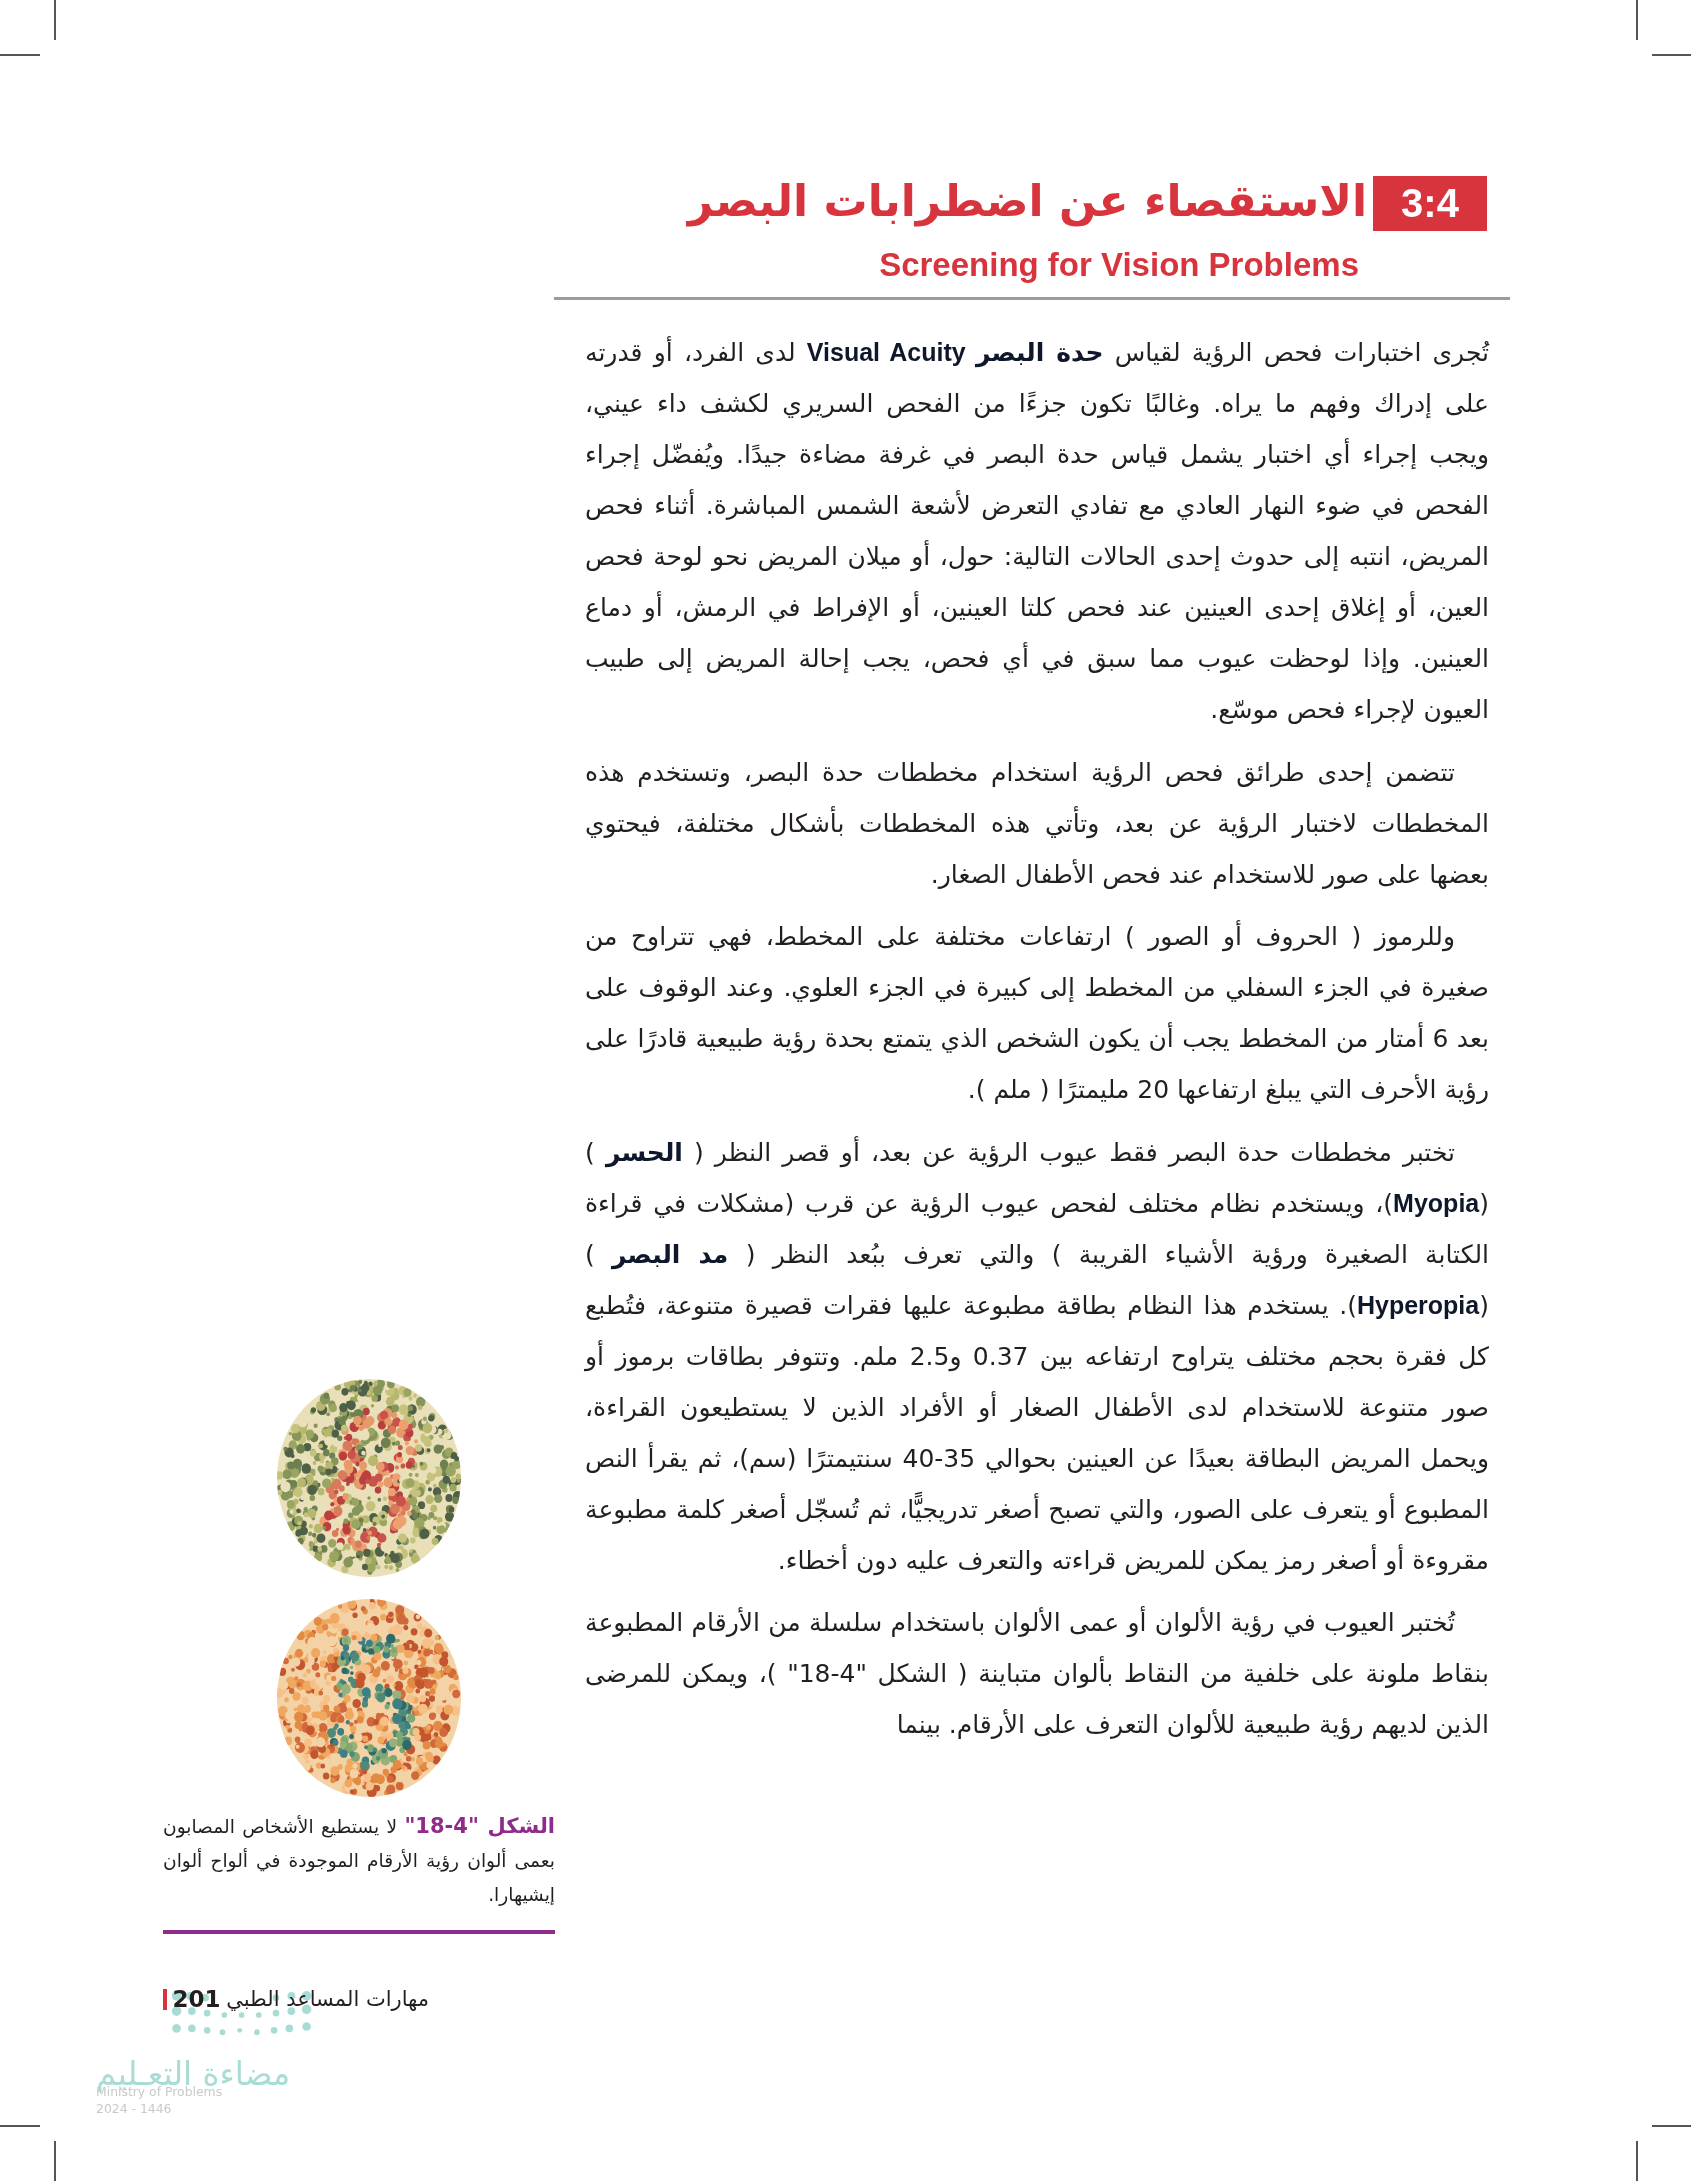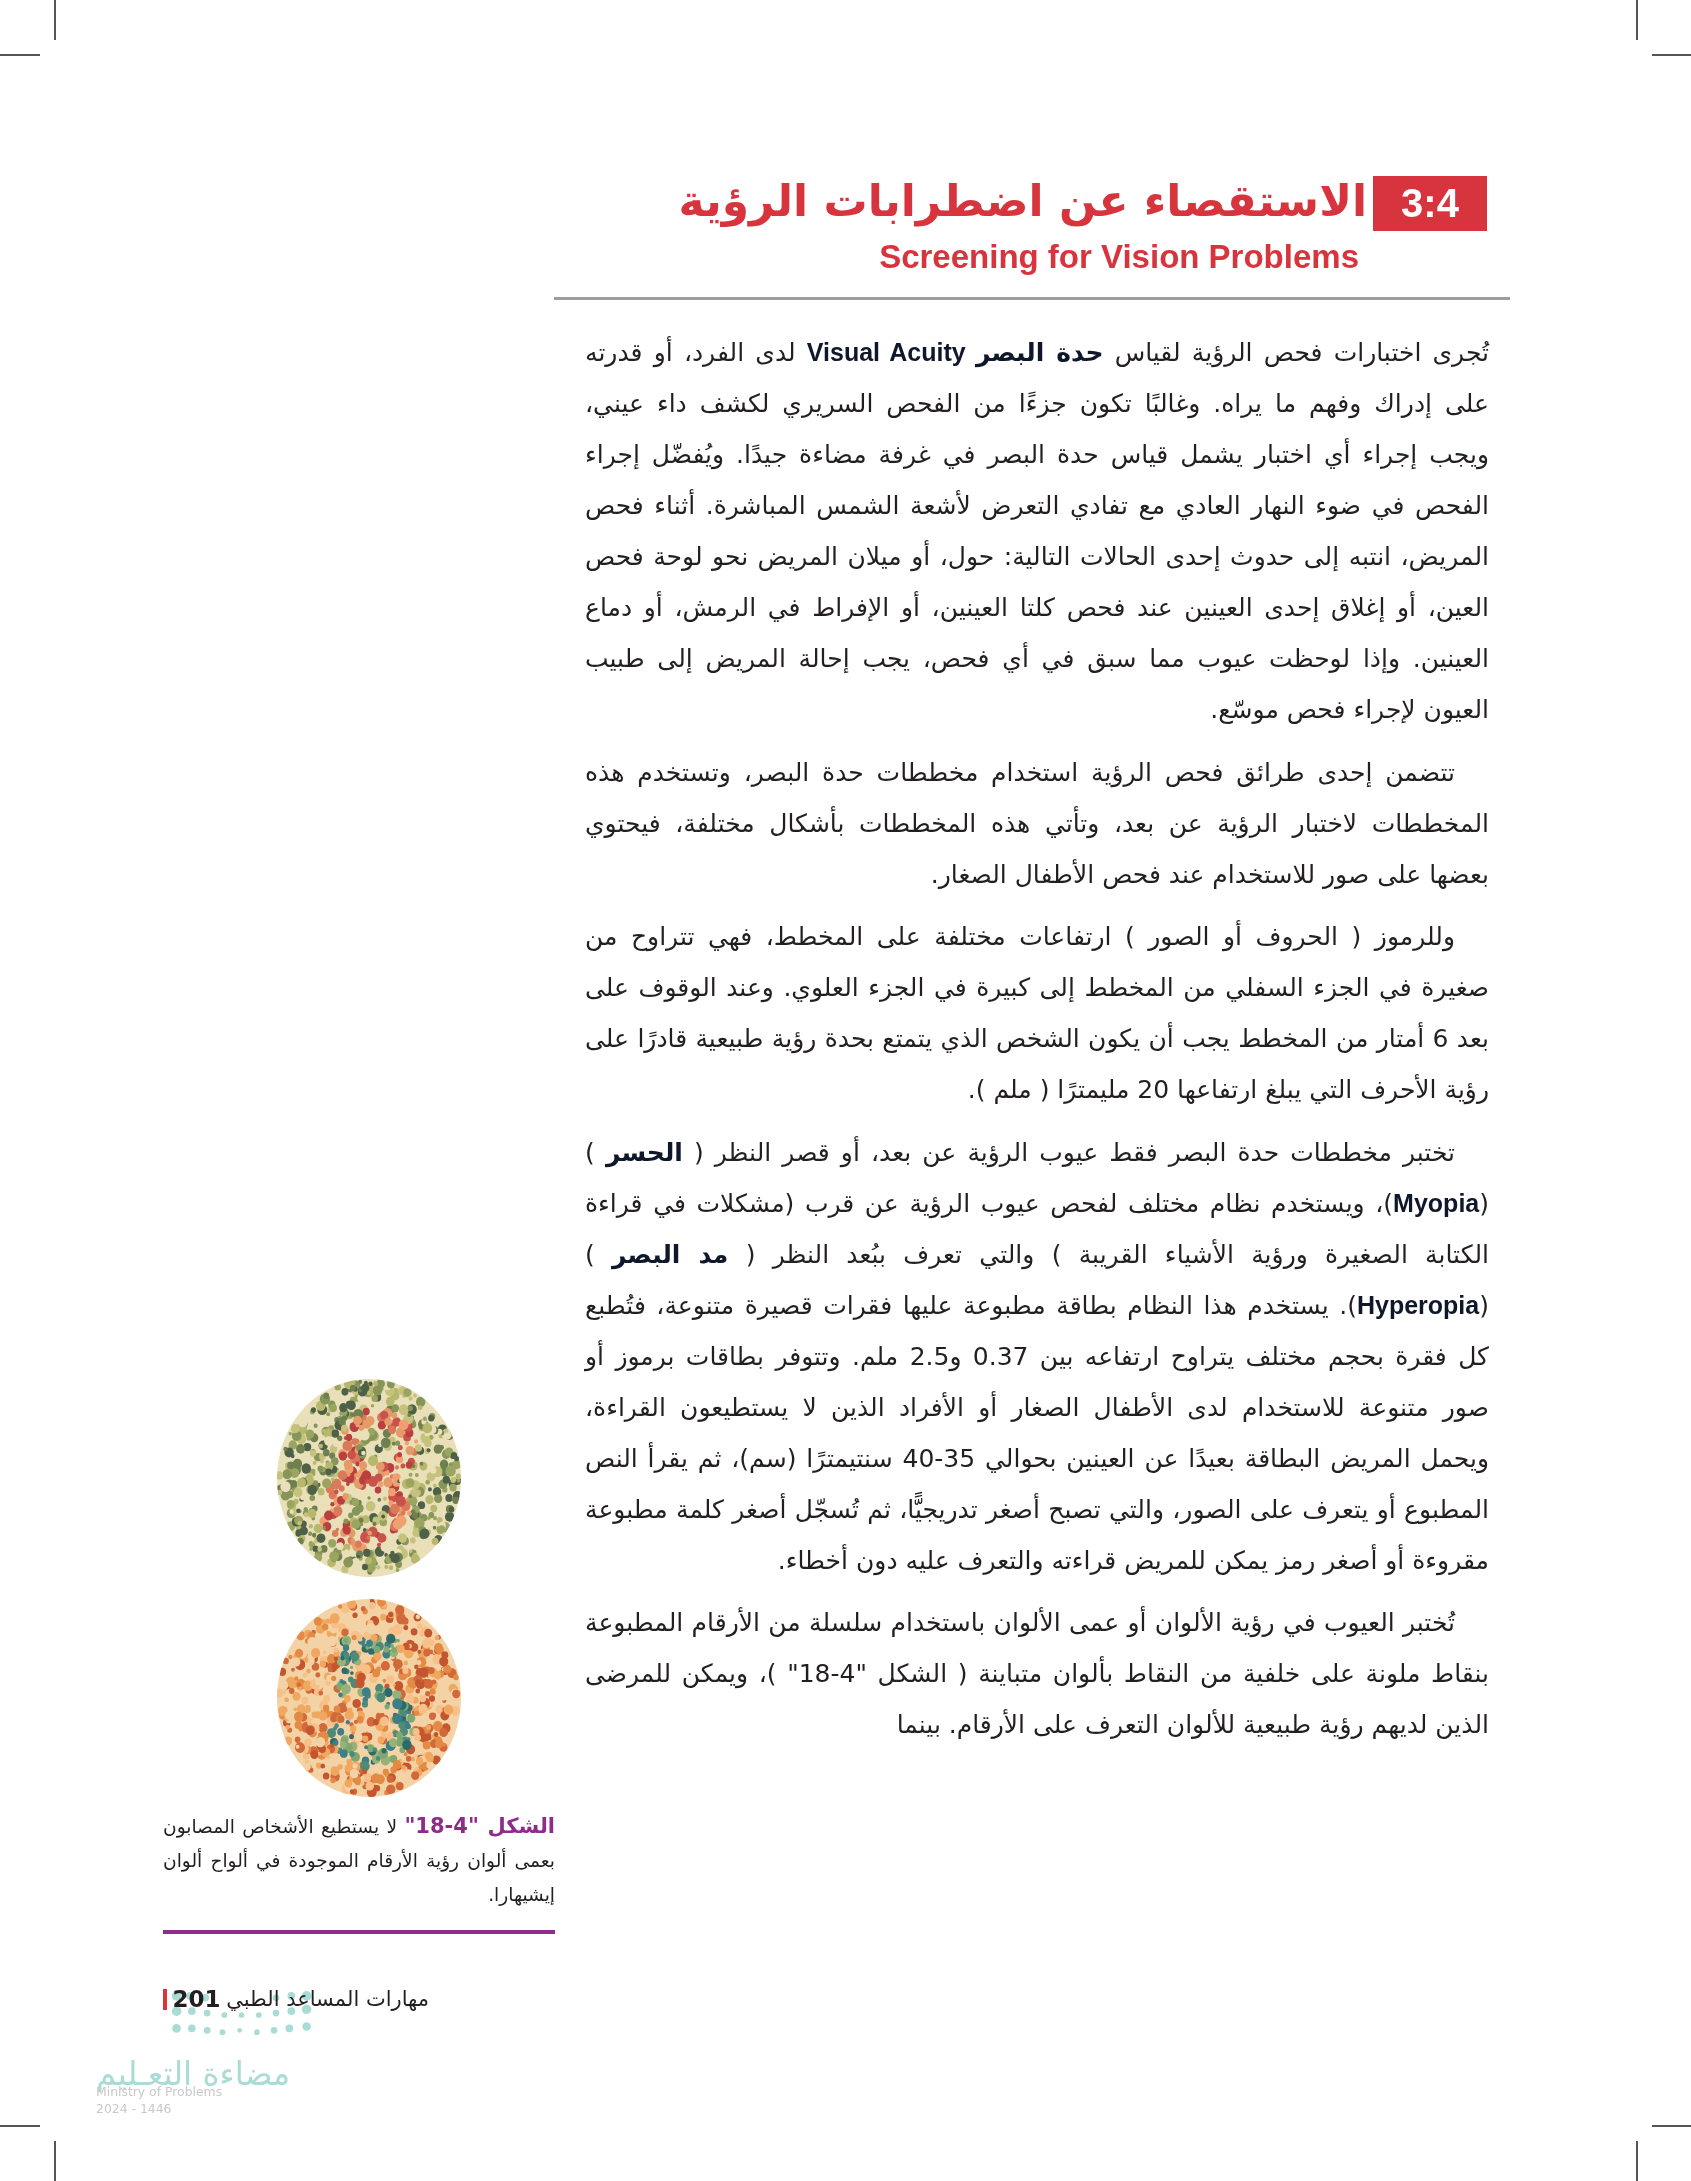--- a/index.html
+++ b/index.html
@@ -7,21 +7,21 @@
          font-family: "DejaVu Sans", sans-serif; color: #231f20; }
 
   .crop { position: absolute; background: #555; }
 
   .section-header { position: absolute; left: 554px; top: 163px; width: 956px; height: 115px; direction: rtl; }
   .section-badge { position: absolute; right: 23px; top: 13.4px; width: 114px; height: 55px; background: #d7343d;
                    color: #fff; font-family: "Liberation Sans", sans-serif; font-weight: bold; font-size: 40px;
                    display: flex; align-items: center; justify-content: center; }
   .section-title-ar { position: absolute; right: 143px; top: 11.5px; color: #d7343d; font-weight: bold;
                       font-size: 44px; font-family: "DejaVu Sans", sans-serif; white-space: nowrap; }
-  .section-title-en { position: absolute; right: 151px; top: 75px; color: #d7343d; font-weight: bold;
+  .section-title-en { position: absolute; right: 151px; top: 83px; color: #d7343d; font-weight: bold;
                       font-size: 33px; font-family: "Liberation Sans", sans-serif; white-space: nowrap; direction: ltr; }
   .header-rule { position: absolute; left: 554px; top: 297px; width: 956px; height: 2.9px; background: #9c9c9c; }
 
   .body-text { position: absolute; left: 585px; top: 327px; width: 904px; direction: rtl; text-align: justify;
                font-family: "DejaVu Sans", sans-serif; font-size: 25px; line-height: 51px; color: #231f20; }
   .body-text p { margin: 0 0 11.5px 0; }
   .body-text p.indent { text-indent: 34px; }
   .hl { color: #0f172a; font-weight: bold; }
   .en { font-family: "Liberation Sans", sans-serif; font-weight: bold; }
 
@@ -54,21 +54,21 @@
 <div class="crop" style="left:0;top:54px;width:40px;height:1.9px;"></div>
 <div class="crop" style="left:1636px;top:0;width:1.9px;height:40px;"></div>
 <div class="crop" style="left:1652px;top:54px;width:40px;height:1.9px;"></div>
 <div class="crop" style="left:0;top:2125px;width:40px;height:1.9px;"></div>
 <div class="crop" style="left:54px;top:2141px;width:1.9px;height:40px;"></div>
 <div class="crop" style="left:1652px;top:2125px;width:40px;height:1.9px;"></div>
 <div class="crop" style="left:1636px;top:2141px;width:1.9px;height:40px;"></div>
 
 <div class="section-header">
   <div class="section-badge">3:4</div>
-  <div class="section-title-ar">الاستقصاء عن اضطرابات الرؤية</div>
+  <div class="section-title-ar">الاستقصاء عن اضطرابات البصر</div>
   <div class="section-title-en">Screening for Vision Problems</div>
 </div>
 <div class="header-rule"></div>
 
 <div class="body-text">
   <p>
     <span>تُجرى اختبارات فحص الرؤية لقياس </span><span class="hl">حدة البصر</span><span class="hl en"> Visual Acuity</span><span> لدى الفرد، أو قدرته على إدراك وفهم ما يراه. وغالبًا تكون جزءًا من الفحص السريري لكشف داء عيني، ويجب إجراء أي اختبار يشمل قياس حدة البصر في غرفة مضاءة جيدًا. ويُفضّل إجراء الفحص في ضوء النهار العادي مع تفادي التعرض لأشعة الشمس المباشرة. أثناء فحص المريض، انتبه إلى حدوث إحدى الحالات التالية: حول، أو ميلان المريض نحو لوحة فحص العين، أو إغلاق إحدى العينين عند فحص كلتا العينين، أو الإفراط في الرمش، أو دماع العينين. وإذا لوحظت عيوب مما سبق في أي فحص، يجب إحالة المريض إلى طبيب العيون لإجراء فحص موسّع.</span>
   </p>
   <p class="indent">
     <span>تتضمن إحدى طرائق فحص الرؤية استخدام مخططات حدة البصر، وتستخدم هذه المخططات لاختبار الرؤية عن بعد، وتأتي هذه المخططات بأشكال مختلفة، فيحتوي بعضها على صور للاستخدام عند فحص الأطفال الصغار.</span>

